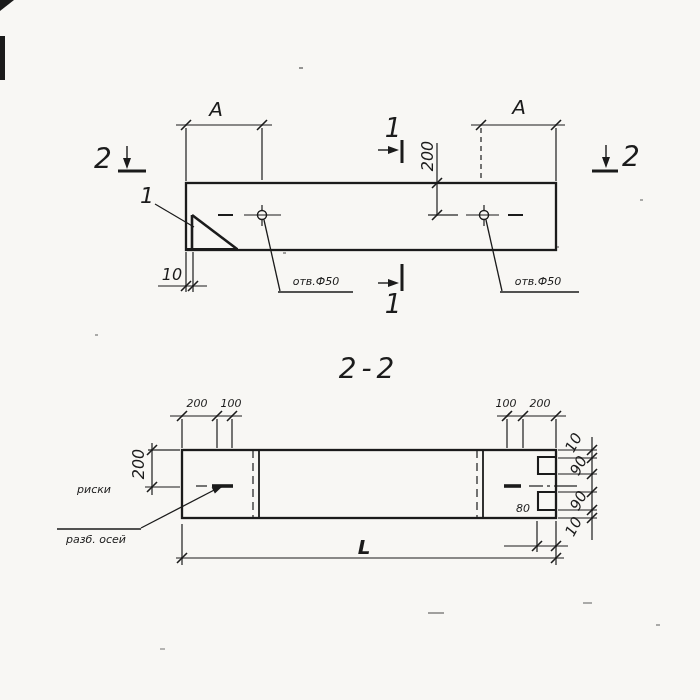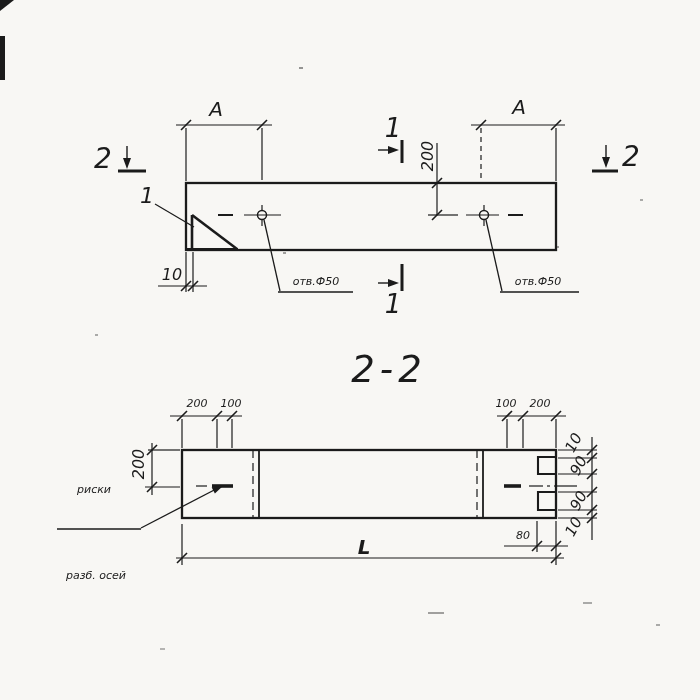--- a/index.html
+++ b/index.html
@@ -22,21 +22,21 @@
   }
   .rot90{transform:translate(-50%,-50%) rotate(-90deg);}
   .rot62{transform:translate(-50%,-50%) rotate(-62deg);}
   .f17{font-size:11px;}
   .f16{font-size:16px;}
   .f15{font-size:15px;}
   .f20{font-size:20px;}
   .f22{font-size:22px;}
   .f26{font-size:26px;}
   .f28{font-size:28px;}
-  .title{letter-spacing:5px;font-size:37px;margin-left:20px;}
+  .title{letter-spacing:5px;font-size:28px;}
   .bold{font-weight:bold;}
 </style>
 </head>
 <body>
 
 <div id="canvas">
 
   <svg id="draw" width="700" height="700" viewBox="0 0 700 700" stroke="#1b1b1b" fill="none" stroke-linecap="butt">
 
     <g>
@@ -257,18 +257,18 @@
   <span class="lbl title" style="left:369px;top:369px;">2-2</span>
   <span class="lbl f17" style="left:197px;top:403px;">200</span>
   <span class="lbl f17" style="left:231px;top:403px;">100</span>
   <span class="lbl f17" style="left:506px;top:403px;">100</span>
   <span class="lbl f17" style="left:540px;top:403px;">200</span>
   <span class="lbl f16 rot90" style="left:139px;top:464px;">200</span>
   <span class="lbl f15 rot62" style="left:574px;top:443px;">10</span>
   <span class="lbl f15 rot62" style="left:579px;top:466px;">90</span>
   <span class="lbl f15 rot62" style="left:579px;top:501px;">90</span>
   <span class="lbl f15 rot62" style="left:574px;top:527px;">10</span>
-  <span class="lbl f17" style="left:523px;top:535px;">80</span>
+  <span class="lbl f17" style="left:523px;top:508px;">80</span>
   <span class="lbl f20 bold" style="left:364px;top:547px;">L</span>
   <span class="lbl f17" style="left:94px;top:489px;">риски</span>
-  <span class="lbl f17" style="left:96px;top:539px;margin-top:36px;">разб. осей</span>
+  <span class="lbl f17" style="left:96px;top:539px;">разб. осей</span>
 
 </div>
 
 </body></html>

